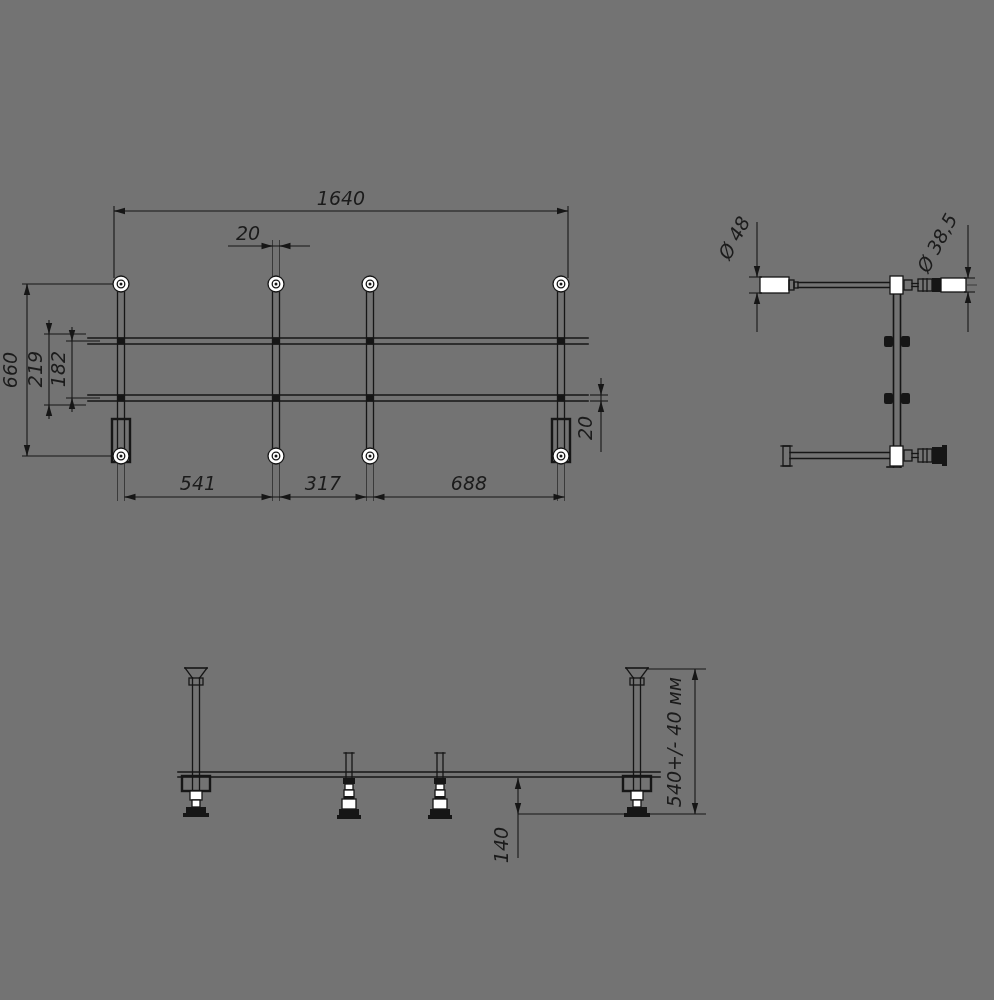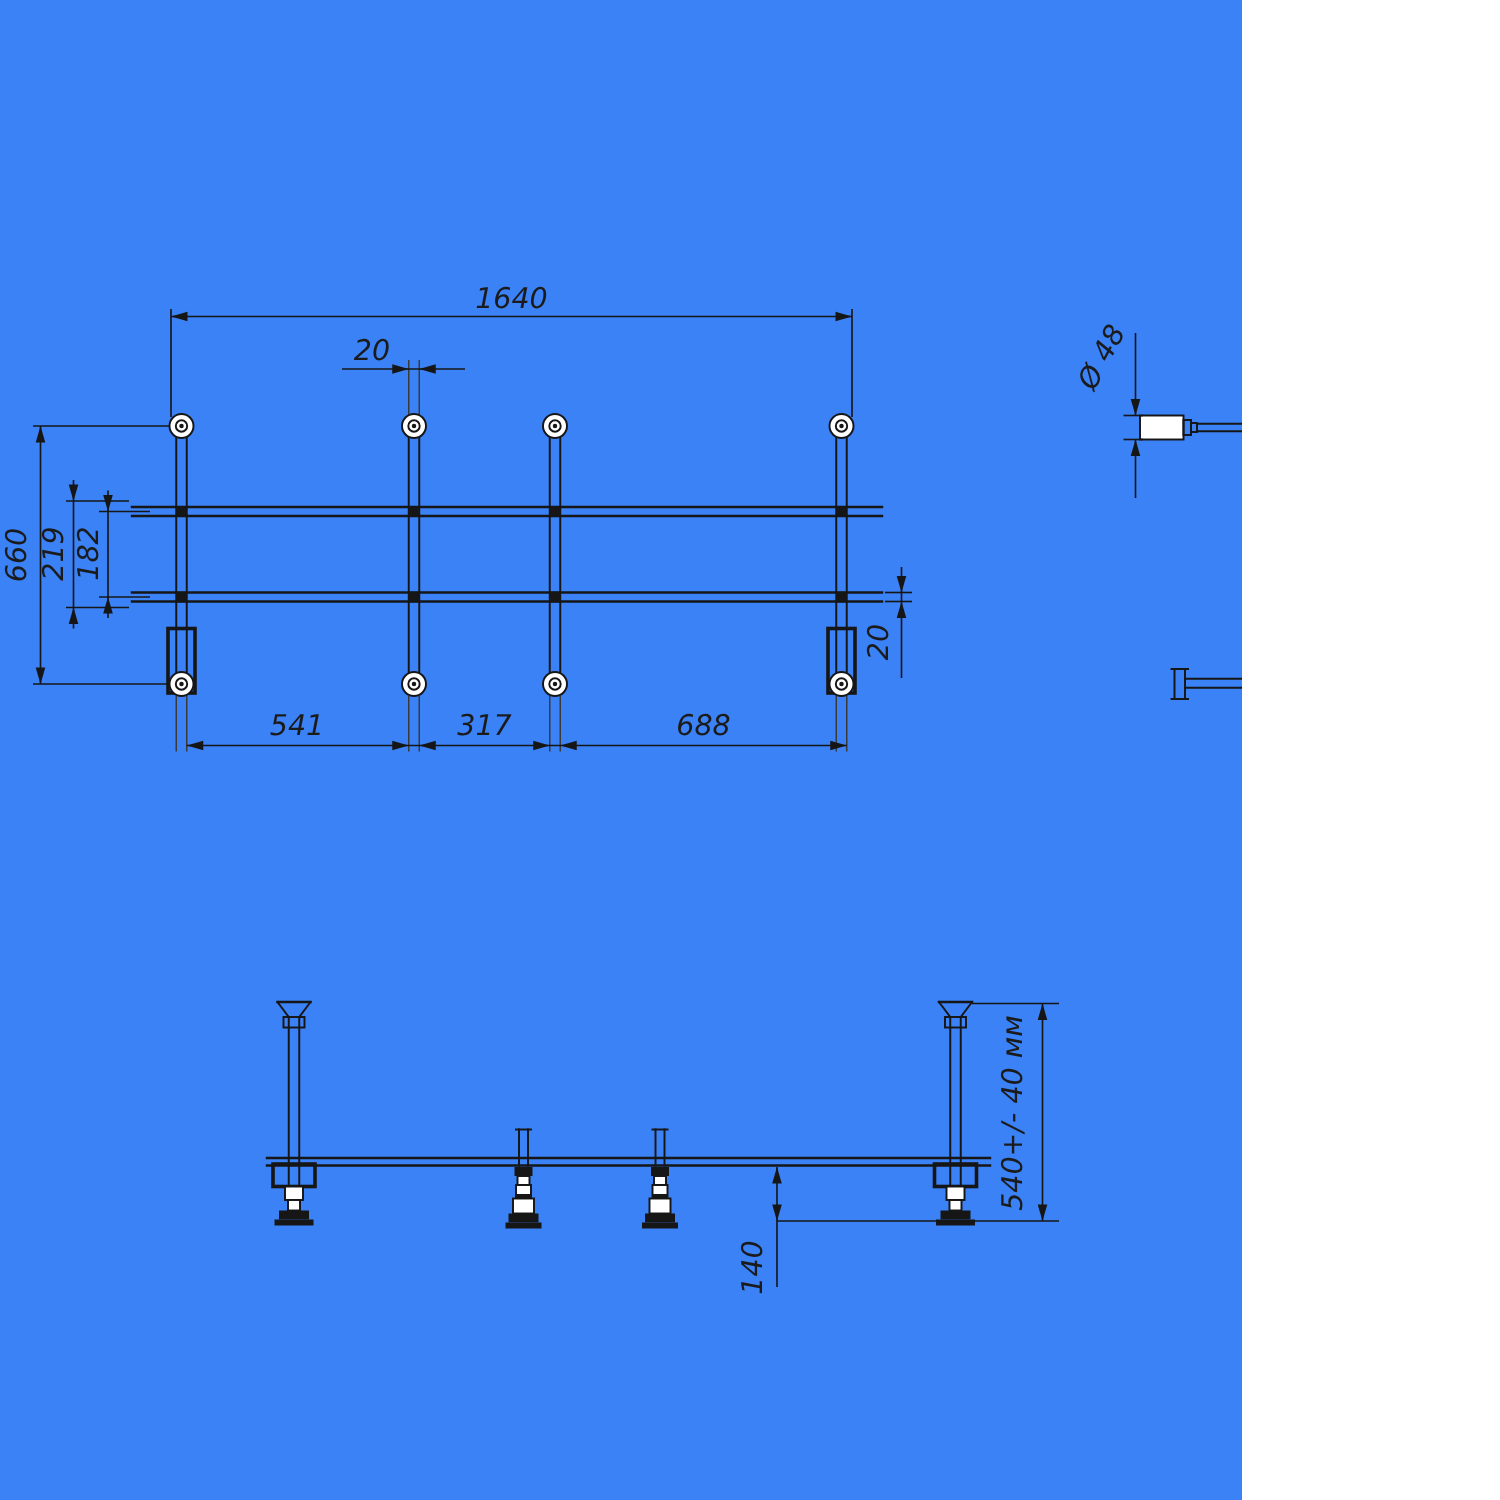--- a/index.html
+++ b/index.html
@@ -1,16 +1,16 @@
 <!DOCTYPE html>
 <html><head>
 <meta charset="utf-8">
 <style>
   html,body{margin:0;padding:0;background:#ffffff;}
-  .canvas{position:relative;width:828px;height:1000px;background:#3b82f6;overflow:hidden;}
+  .canvas{position:relative;width:994px;height:1000px;background:#737373;overflow:hidden;}
   svg{display:block;}
   .obj{stroke:#161616;stroke-width:1.6;fill:none;stroke-linecap:square;}
   .obj2{stroke:#161616;stroke-width:1.3;fill:none;stroke-linecap:square;}
   .thin{stroke:#3a3a3a;stroke-width:1;fill:none;stroke-linecap:butt;}
   .dim{stroke:#161616;stroke-width:1.1;fill:none;stroke-linecap:butt;}
   .thick{stroke:#161616;stroke-width:2.4;fill:none;}
   .fillb{fill:#161616;stroke:none;}
   .white{fill:#ffffff;}
   text.dimtxt{font-family:"DejaVu Sans","Liberation Sans",sans-serif;font-style:italic;
               font-size:19px;fill:#1b1b1b;text-anchor:middle;}

